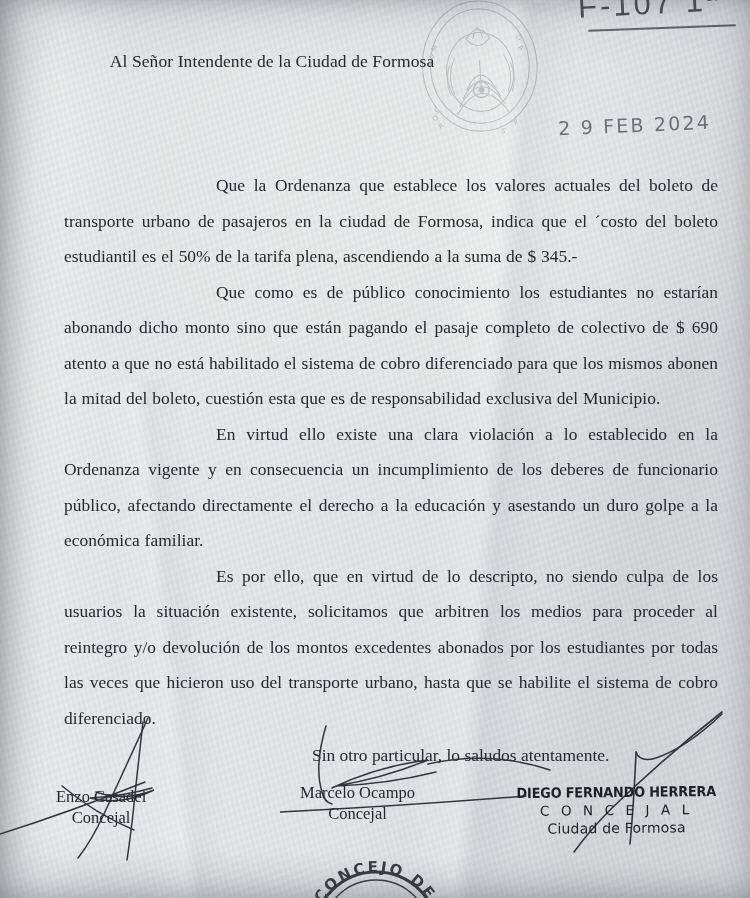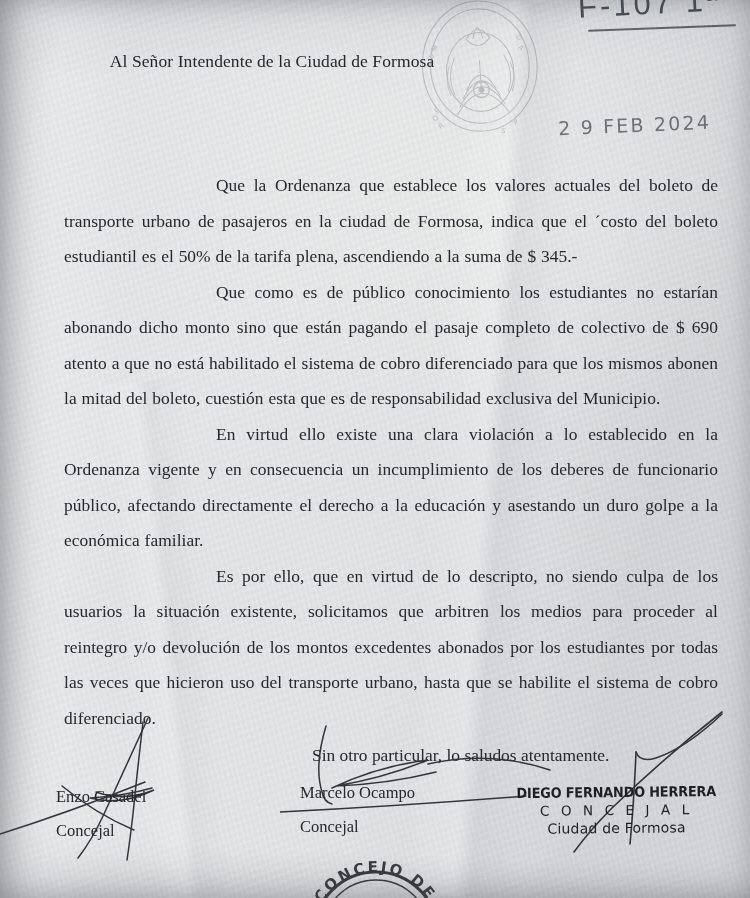--- a/index.html
+++ b/index.html
@@ -146,30 +146,29 @@
   }
 
   
   .sigs {
     position: absolute;
     left: 0;
     top: 712px;
     width: 750px;
     height: 186px;
   }
-  .sig-block { position: absolute; }
+  .sig-block { position: absolute; text-align: center; }
   .sig-name {
     font-size: 16.5px;
     line-height: 21px;
     white-space: nowrap;
   }
   .sig-role {
     font-size: 16.5px;
     line-height: 21px;
-    margin-top: 13px;
   }
   .sig1 { left: 56px; top: 74px; }
   .sig2 { left: 300px; top: 70px; }
 
   .stamp3 {
     position: absolute;
     left: 508px;
     top: 72px;
     text-align: center;
     font-family: "DejaVu Sans", sans-serif;

